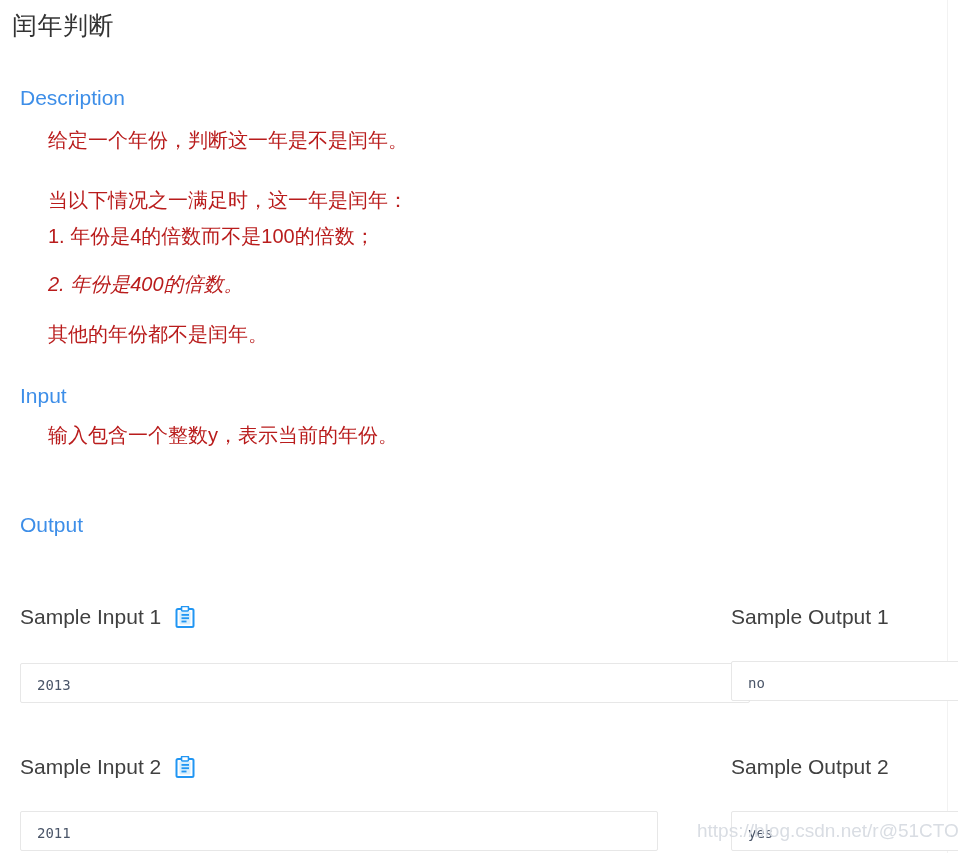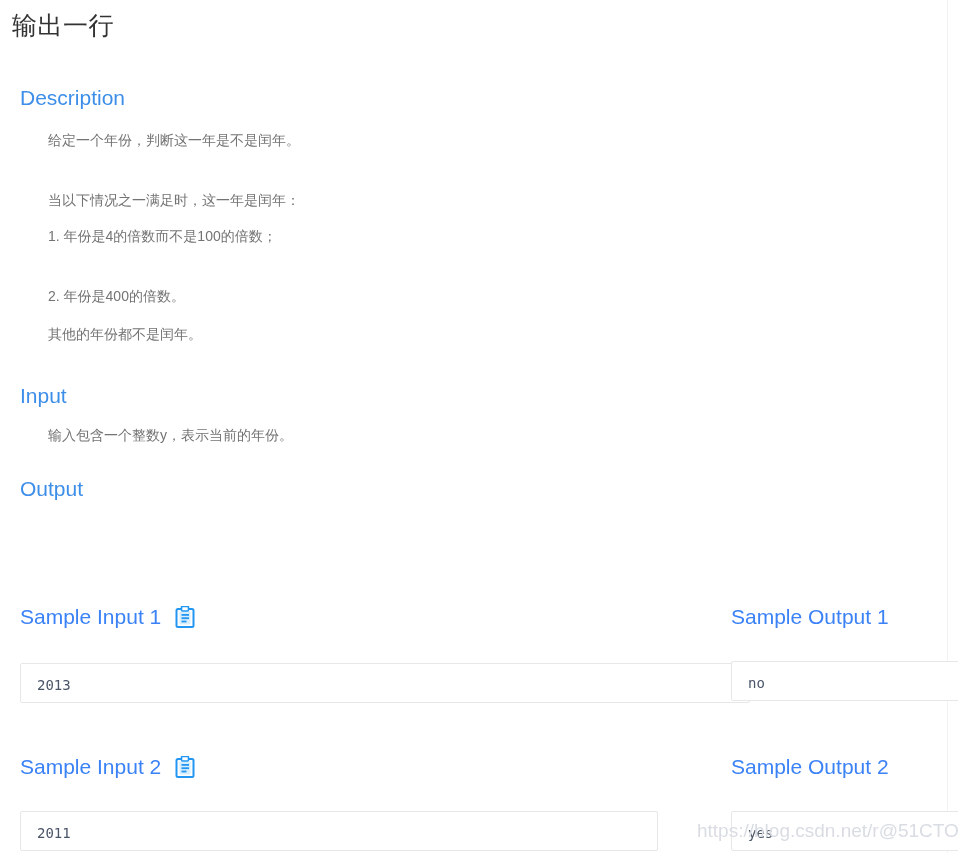--- a/index.html
+++ b/index.html
@@ -49,30 +49,30 @@
     position: absolute;
     color: #3d8ee8;
     font-size: 21px;
     line-height: 26px;
     font-weight: 400;
     white-space: nowrap;
   }
 
   .body-line {
     position: absolute;
-    font-size: 14px;
+    font-size: 20px;
     line-height: 24px;
-    color: #737373;
+    color: #b91c1c;
     white-space: nowrap;
   }
 
   
   .sample-heading {
     position: absolute;
-    color: #3b82f6;
+    color: #404040;
     font-size: 21px;
     line-height: 28px;
     font-weight: 400;
     white-space: nowrap;
     display: flex;
     align-items: center;
   }
   .sample-heading .copy-icon {
     display: inline-block;
     margin-left: 14px;
@@ -113,34 +113,34 @@
     user-select: none;
   }
 </style>
 </head>
 <body>
 
 <div class="page">
 
   <div class="right-rule"></div>
 
-  <div class="problem-title">输出一行</div>
+  <div class="problem-title">闰年判断</div>
 
   <div class="section-heading" style="left:20px; top:85px;">Description</div>
 
   <div class="body-line" style="left:48px; top:128px;">给定一个年份，判断这一年是不是闰年。</div>
   <div class="body-line" style="left:48px; top:176px;margin-top:12px;">当以下情况之一满足时，这一年是闰年：</div>
   <div class="body-line" style="left:48px; top:224px;">1. 年份是4的倍数而不是100的倍数；</div>
-  <div class="body-line" style="left:48px; top:284px;">2. 年份是400的倍数。</div>
+  <div class="body-line" style="left:48px; top:272px;font-style:italic;">2. 年份是400的倍数。</div>
   <div class="body-line" style="left:48px; top:322px;">其他的年份都不是闰年。</div>
 
   <div class="section-heading" style="left:20px; top:383px;">Input</div>
   <div class="body-line" style="left:48px; top:423px;">输入包含一个整数y，表示当前的年份。</div>
 
-  <div class="section-heading" style="left:20px; top:476px;text-align:right;">Output</div>
+  <div class="section-heading" style="left:20px; top:512px;text-align:right;">Output</div>
 
   <div class="sample-heading" style="left:20px; top:603px;">
     <span>Sample Input 1</span>
     <span class="copy-icon">
       <svg width="20" height="22" viewBox="0 0 20 22" xmlns="http://www.w3.org/2000/svg">
         <rect x="1.5" y="3" width="17" height="18" rx="1.5" ry="1.5" fill="#ffffff" stroke="#2196f3" stroke-width="2"></rect>
         <rect x="4.5" y="5.5" width="11" height="13" rx="1" ry="1" fill="#d8eefc"></rect>
         <rect x="6.5" y="0.5" width="7" height="4.5" rx="1" ry="1" fill="#ffffff" stroke="#2196f3" stroke-width="1.6"></rect>
         <rect x="6.5" y="8" width="7.5" height="1.8" fill="#2196f3"></rect>
         <rect x="6.5" y="11.3" width="7.5" height="1.8" fill="#2196f3"></rect>

